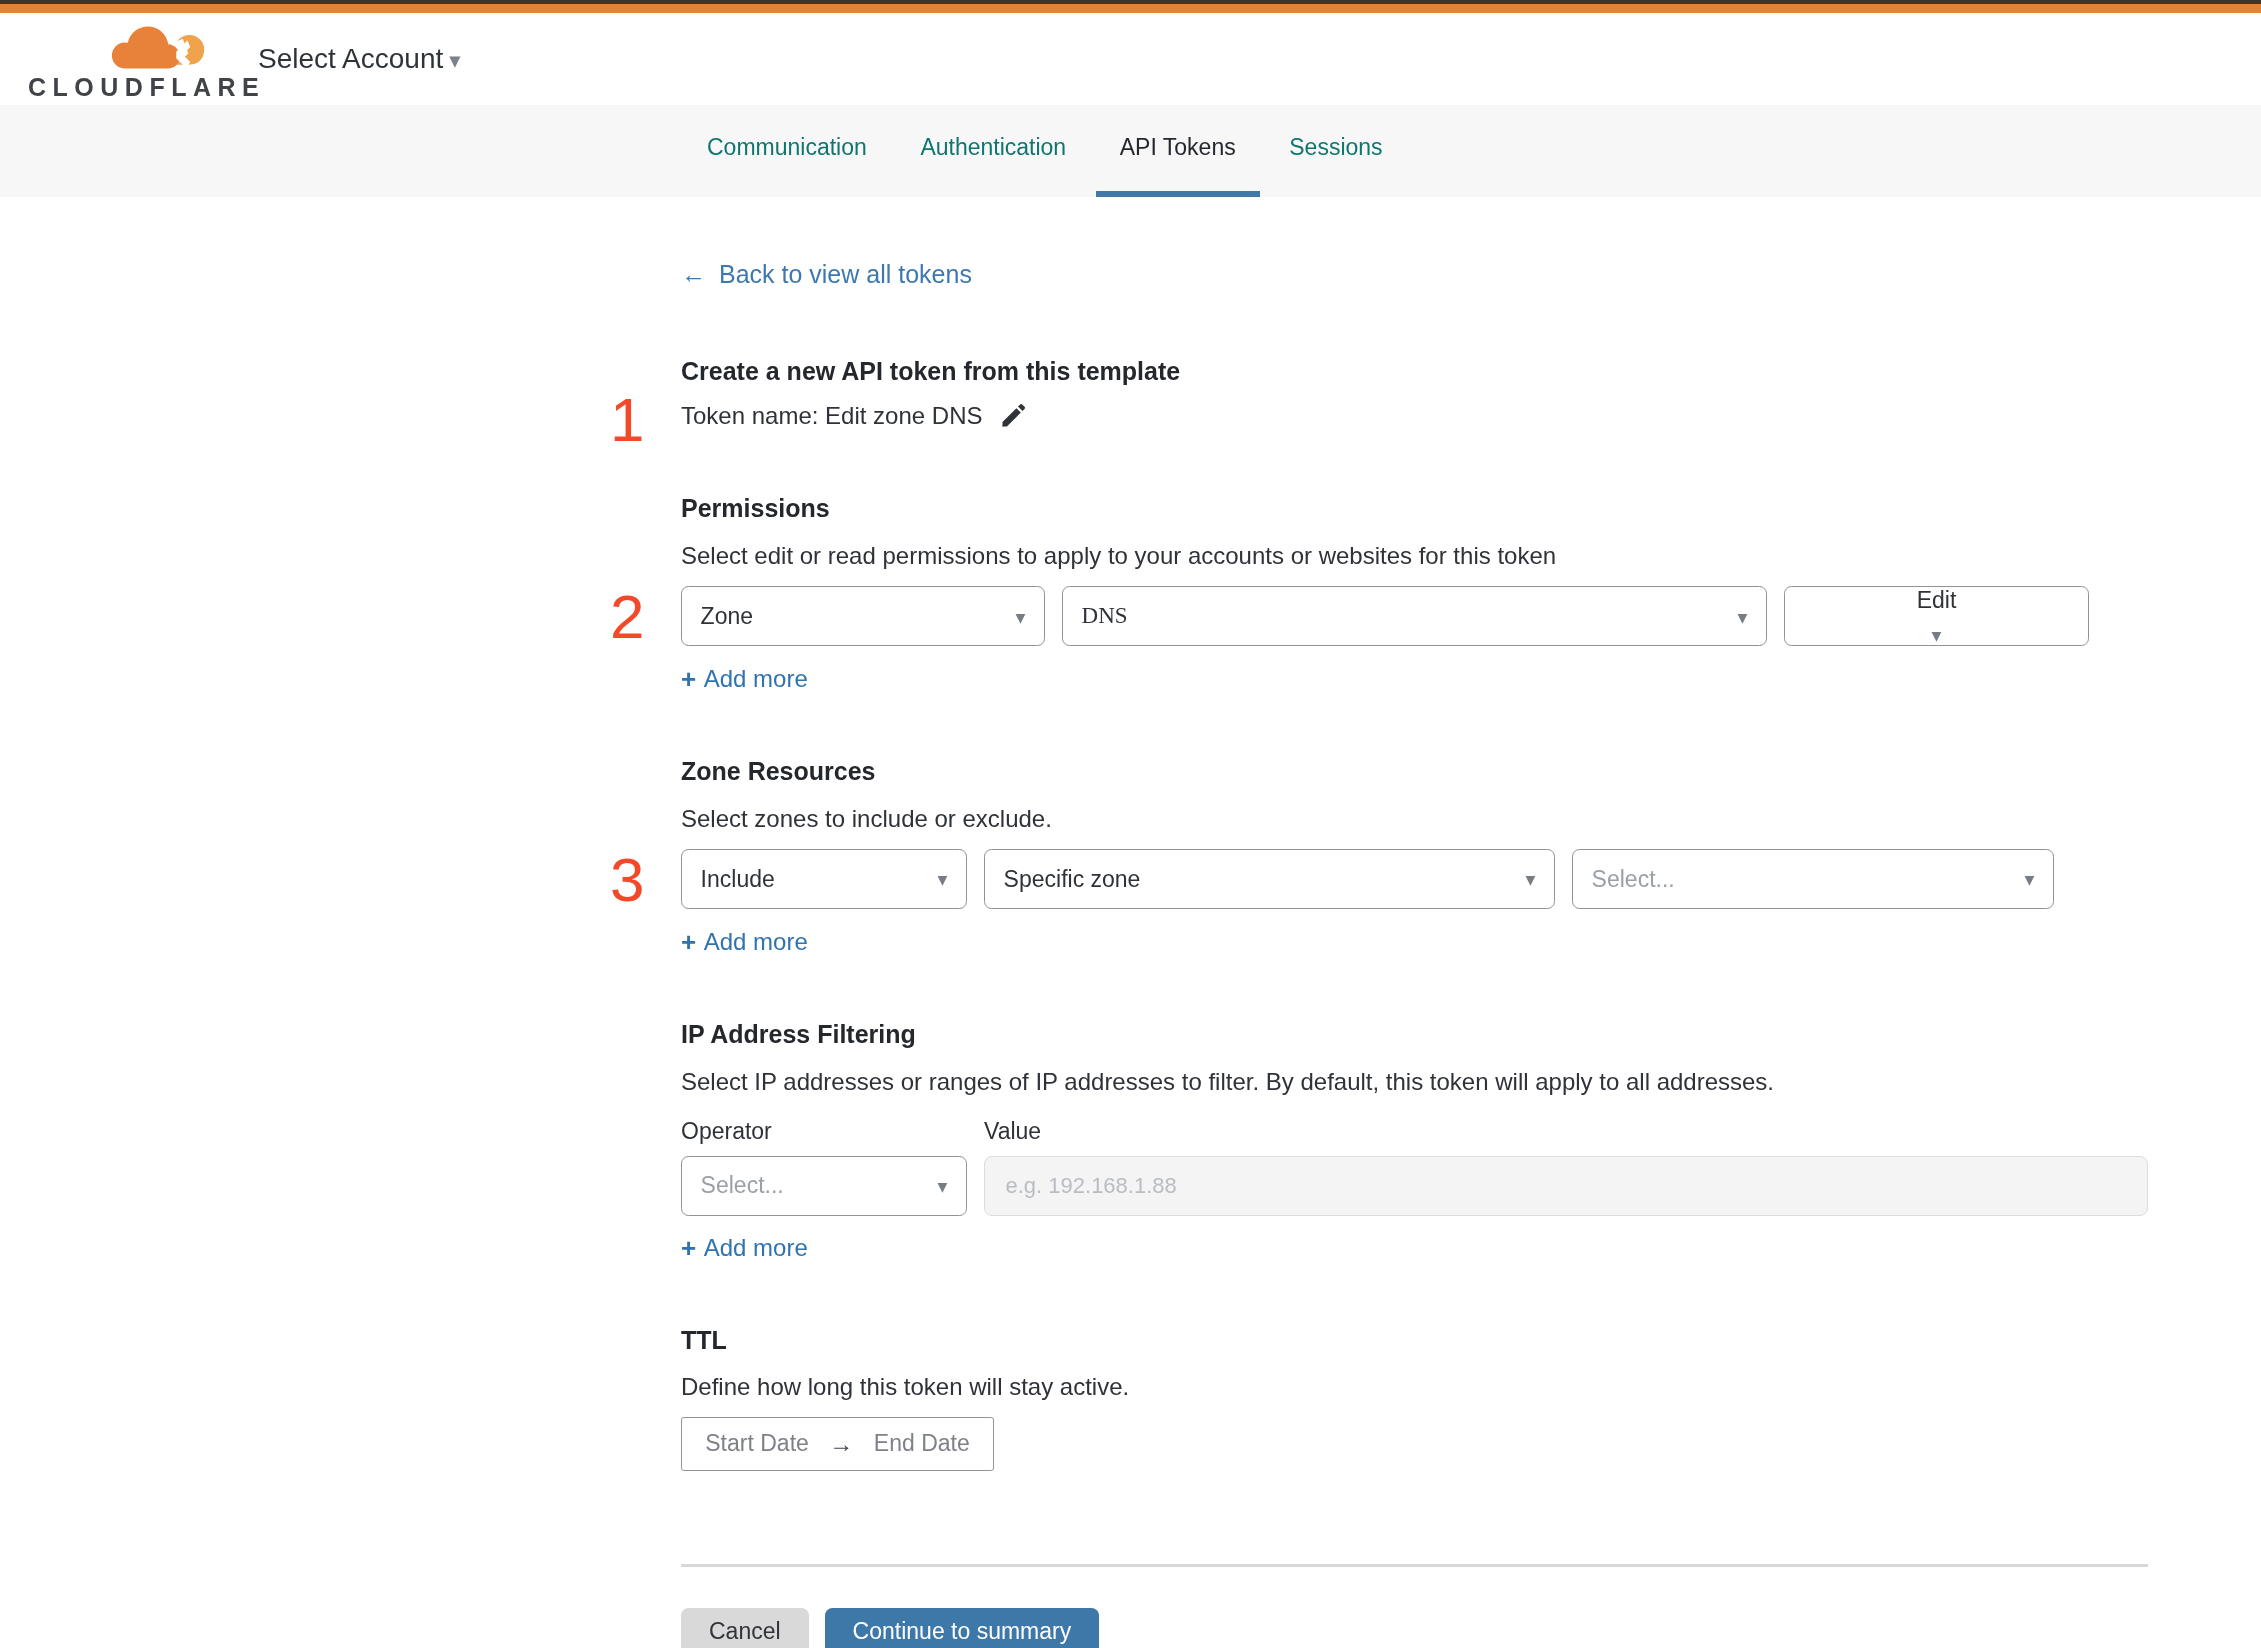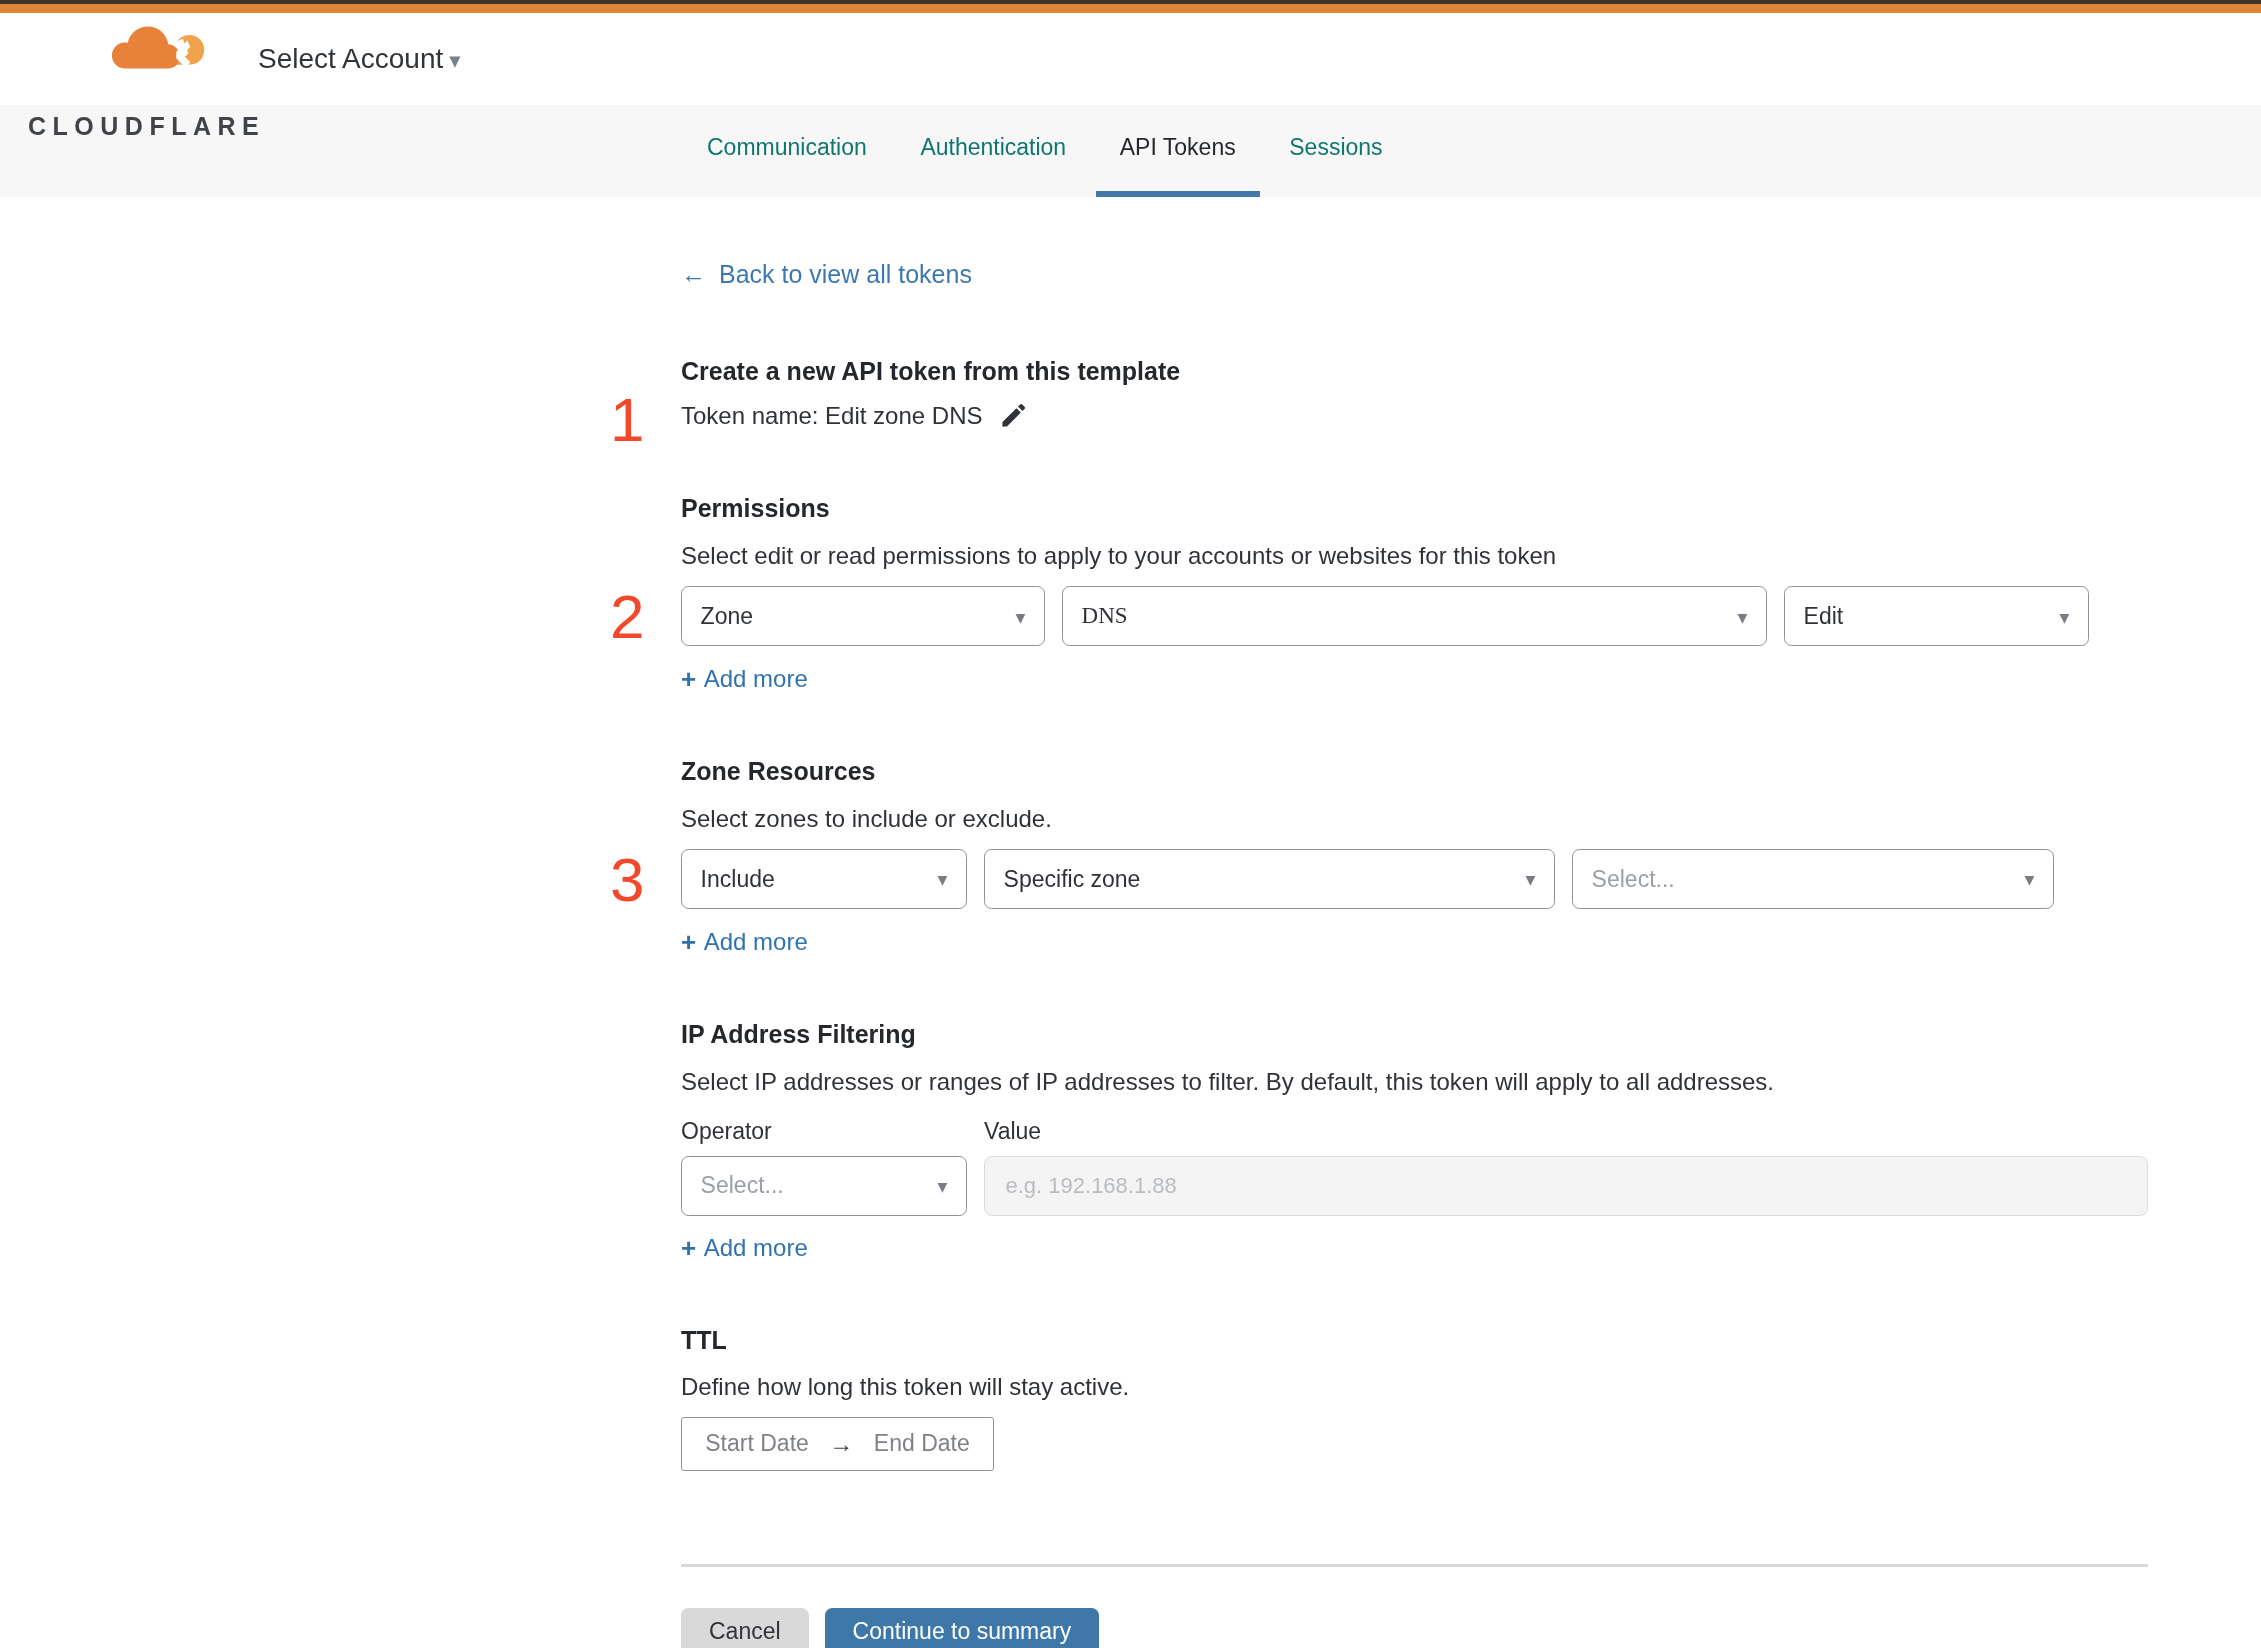--- a/index.html
+++ b/index.html
@@ -3,21 +3,21 @@
 <meta charset="utf-8">
 <style>
   * { margin:0; padding:0; box-sizing:border-box; }
   html,body { width:2262px; height:1648px; }
   body { font-family:"Liberation Sans", sans-serif; background:#ffffff; overflow:hidden; }
 
   .topbar-dark { height:3.7px; background:#3f352b; }
   .topbar-orange { height:9.3px; background:#e08437; }
 
   .app-header { height:92px; background:#ffffff; position:relative; }
-  .logo-block { position:absolute; left:28px; top:7.5px; width:186px; display:flex; flex-direction:column; cursor:pointer;gap:39px; }
+  .logo-block { position:absolute; left:28px; top:7.5px; width:186px; display:flex; flex-direction:column; cursor:pointer; }
   .logo-cloud { margin-left:auto; margin-right:7.5px; }
   .logo-word { font-size:25px; font-weight:700; letter-spacing:6.5px; color:#404449; line-height:1; margin-top:-1.9px; }
   .account-select { position:absolute; left:258px; top:0; height:92px; display:flex; align-items:center; gap:6px; font-size:28px; color:#2f3439; cursor:pointer; }
   .account-caret { color:#7b828a; font-size:22.4px; line-height:1; padding-top:3.7px; }
 
   .tabbar { height:92px; background:#f7f7f8; display:flex; padding-left:683px; gap:5.6px; }
   .tab { padding:0 24px; display:flex; align-items:center; font-size:23px; color:#0f766e; border-bottom:6.5px solid transparent; cursor:pointer; white-space:nowrap; }
   .tab.active { color:#24282d; font-weight:500; border-bottom-color:#417aa9; }
 
   .content { margin-left:681px; width:1467px; color:#2f3338; }
@@ -34,21 +34,21 @@
   .token-row { margin-top:15px; font-size:24px; display:flex; align-items:center; gap:15px; position:relative; }
   .token-row .step-num { top:-13px; }
 
   .ctl-row { display:flex; gap:17px; margin-top:15px; position:relative; }
   .ctl-row .step-num { top:0px; }
 
   .select { height:60px; background:#fff; border:1.9px solid #8f9296; border-radius:7.5px; display:flex; align-items:center; justify-content:space-between; padding:0 18.6px; font-size:23px; color:#2f3338; cursor:pointer; }
   .select .caret { color:#787d83; font-size:19.6px; line-height:1; padding-top:1.9px; }
   .select .ph { color:#9aa0a6; }
 
-  .w-scope { width:364px; }  .w-res { width:705px;font-family:Liberation Serif, serif; }  .w-access { width:305px; }
+  .w-scope { width:364px; }  .w-res { width:705px;font-family:Liberation Serif, serif; }  .w-access { width:305px;flex-direction:column; }
   .w-mode { width:286px; }   .w-ztype { width:571px; } .w-zsel { width:482px; }
   .w-op { width:286px; }
 
   .add-more { margin-top:18.6px; display:inline-flex; align-items:center; gap:7.5px; font-size:24px; color:#3173ae; cursor:pointer; }
   .add-more .plus { font-weight:700; font-size:26px; line-height:1; }
 
   .mt-sec { margin-top:63px; }
 
   .field-labels { display:flex; margin-top:20.5px; font-size:23px; color:#2f3338; }
   .field-labels .lab-op { width:303px; }

